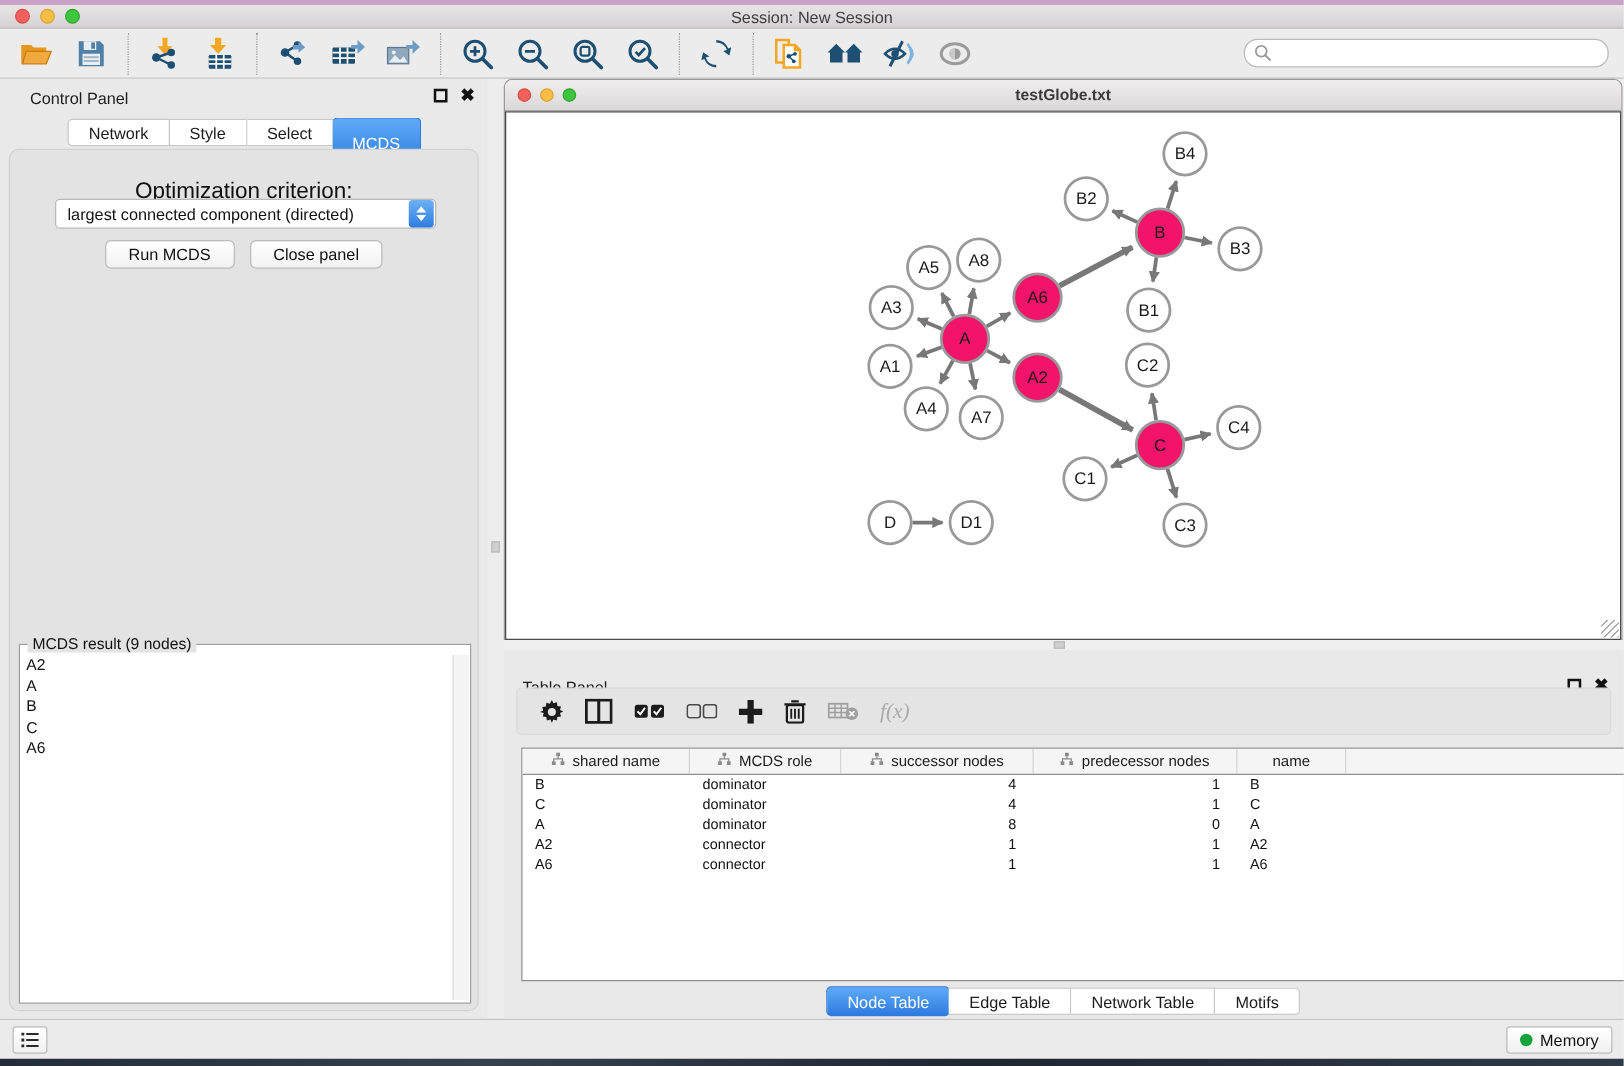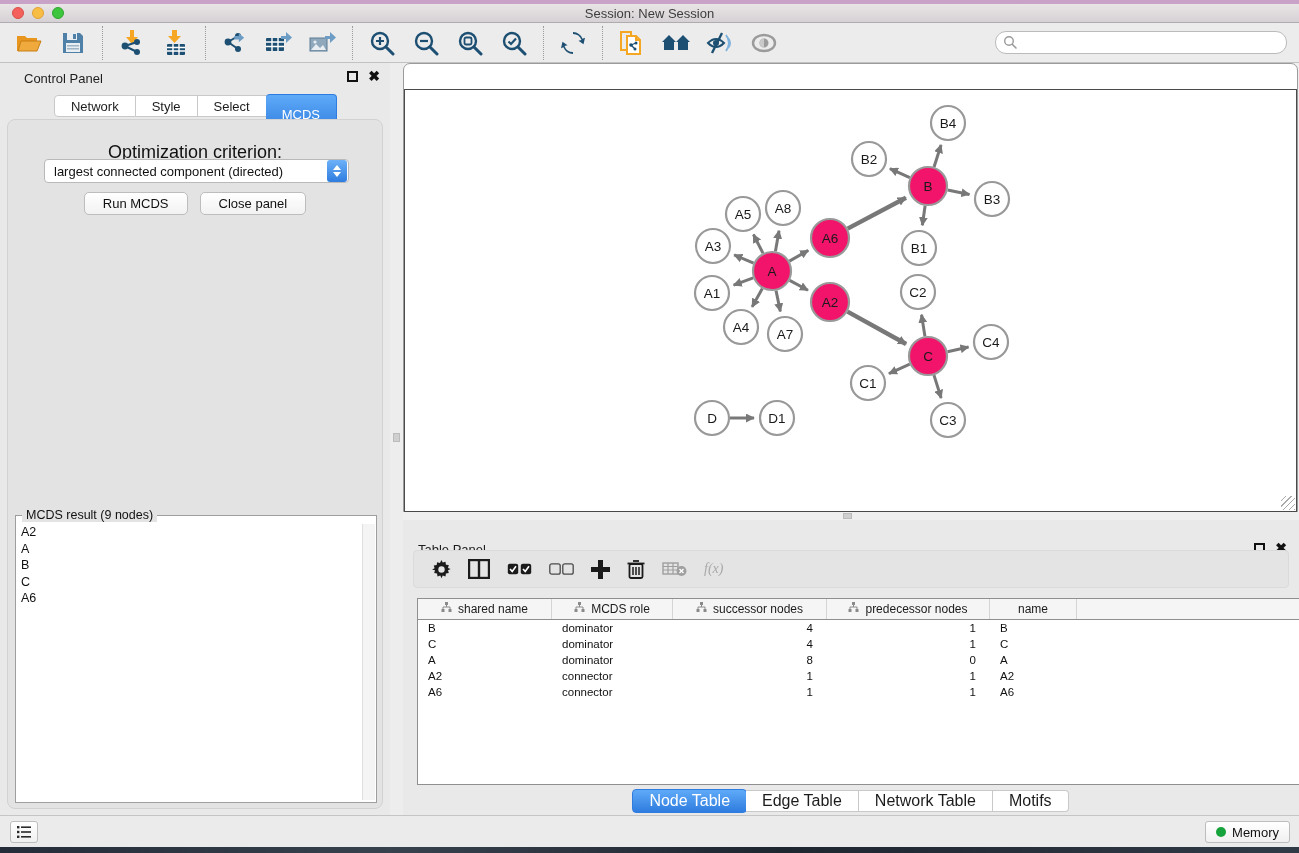--- a/index.html
+++ b/index.html
@@ -82,32 +82,32 @@
   #nw-grip { position:absolute; right:1px; bottom:1px; width:14px; height:14px;
     background:repeating-linear-gradient(135deg, transparent 0 3px, #AAA 3px 4px); }
 
   
   #table-panel { position:absolute; left:403px; top:520px; width:896px; height:295px; background:#E9E9E9; }
   #tp-header { position:absolute; left:0; top:16px; width:100%; height:26px; display:flex; align-items:center; }
   #tp-title { font-size:13px; color:#1E1E1E; padding-left:15px; }
   #tp-toolbar { position:absolute; left:10px; top:30px; width:876px; height:38px; background:#E4E4E4;
     border:1px solid #DADADA; border-radius:4px; display:flex; align-items:center; gap:17px; padding-left:18px; }
   .tp-icon { display:flex; align-items:center; justify-content:center; }
-  #fx-label { font-size:14px; color:#A9A9A9; font-style:italic; font-family:"Liberation Serif", serif; }
+  #fx-label { font-size:17px; color:#A9A9A9; font-style:italic; font-family:"Liberation Serif", serif; }
   #tp-table { position:absolute; left:14px; top:78px; width:1276px; height:187px; background:#FFF; border:1px solid #8F8F8F; overflow:hidden; }
   .t-header { display:grid; grid-template-columns:134px 121px 154px 163px 87px 1fr; height:21px;
     background:#F5F5F5; border-bottom:1px solid #8F8F8F; }
   .t-hcell { display:flex; align-items:center; justify-content:center; gap:6px; font-size:12px; color:#1B1B1B;
     border-right:1px solid #D5D5D5; overflow:hidden; }
   .t-hcell:last-child { border-right:none; }
   .t-row { display:grid; grid-template-columns:134px 121px 154px 163px 87px 1fr; height:16px; }
   .t-cell { font-size:11.5px; color:#111; display:flex; align-items:center; padding:0 10px; overflow:hidden; }
   .t-cell.num { justify-content:flex-end; padding-right:14px; }
   #tp-tabs { position:absolute; left:0; top:270px; width:100%; display:flex; justify-content:center; }
-  #tp-tabs .seg-tab { font-size:16px; height:22px; }
+  #tp-tabs .seg-tab { font-size:13px; height:22px; }
   #tp-tabs .seg-tab.active { height:24px; }
   .panel-winbtns.tp { top:7px; right:12px; }
 
   
   #status-bar { position:absolute; left:0; top:815px; width:1299px; height:32px; background:#EBEBEB; border-top:1px solid #C5C5C5; }
   #status-list-btn { position:absolute; left:10px; top:5px; width:28px; height:22px; background:linear-gradient(#FFF,#F0F0F0);
     border:1px solid #BDBDBD; border-radius:3px; display:flex; align-items:center; justify-content:center; }
   #memory-btn { position:absolute; right:9px; top:5px; height:22px; padding:0 10px; background:linear-gradient(#FFF,#F0F0F0);
     border:1px solid #BDBDBD; border-radius:3px; display:flex; align-items:center; gap:6px; }
   #memory-dot { width:10px; height:10px; border-radius:50%; background:#17A33C; }
@@ -333,20 +333,28 @@
   </div>
 
   <div id="v-splitter">
       <div class="handle"></div>
     </div>
   <div id="h-splitter">
       <div class="handle"></div>
     </div>
 
   <div id="network-window">
+    <div id="nw-titlebar">
+      <div class="lights">
+        <div class="light red"></div>
+        <div class="light yellow"></div>
+        <div class="light green"></div>
+      </div>
+      <div class="title">testGlobe.txt</div>
+    </div>
     <div id="nw-canvas">
       <svg id="graph-svg" width="891" height="421">
           <defs>
             <marker id="arrow" viewBox="0 0 10 10" refX="9" refY="5" markerWidth="9" markerHeight="9" orient="auto" markerUnits="userSpaceOnUse">
               <path d="M0,0 L10,5 L0,10 z" fill="#787878"></path>
             </marker>
           </defs>
           <line x1="348.22247368226783" y1="187.88509298316848" x2="328.594155265392" y2="195.08214306935628" stroke="#787878" stroke-width="3" marker-end="url(#arrow)"></line>
           <line x1="384.6386333734572" y1="190.42754542374436" x2="402.95170828317856" y2="200.21556822031957" stroke="#787878" stroke-width="3" marker-end="url(#arrow)"></line>
           <line x1="348.5849655865086" y1="173.1970193163172" x2="329.17728957551515" y2="164.97342778623522" stroke="#787878" stroke-width="3" marker-end="url(#arrow)"></line>

